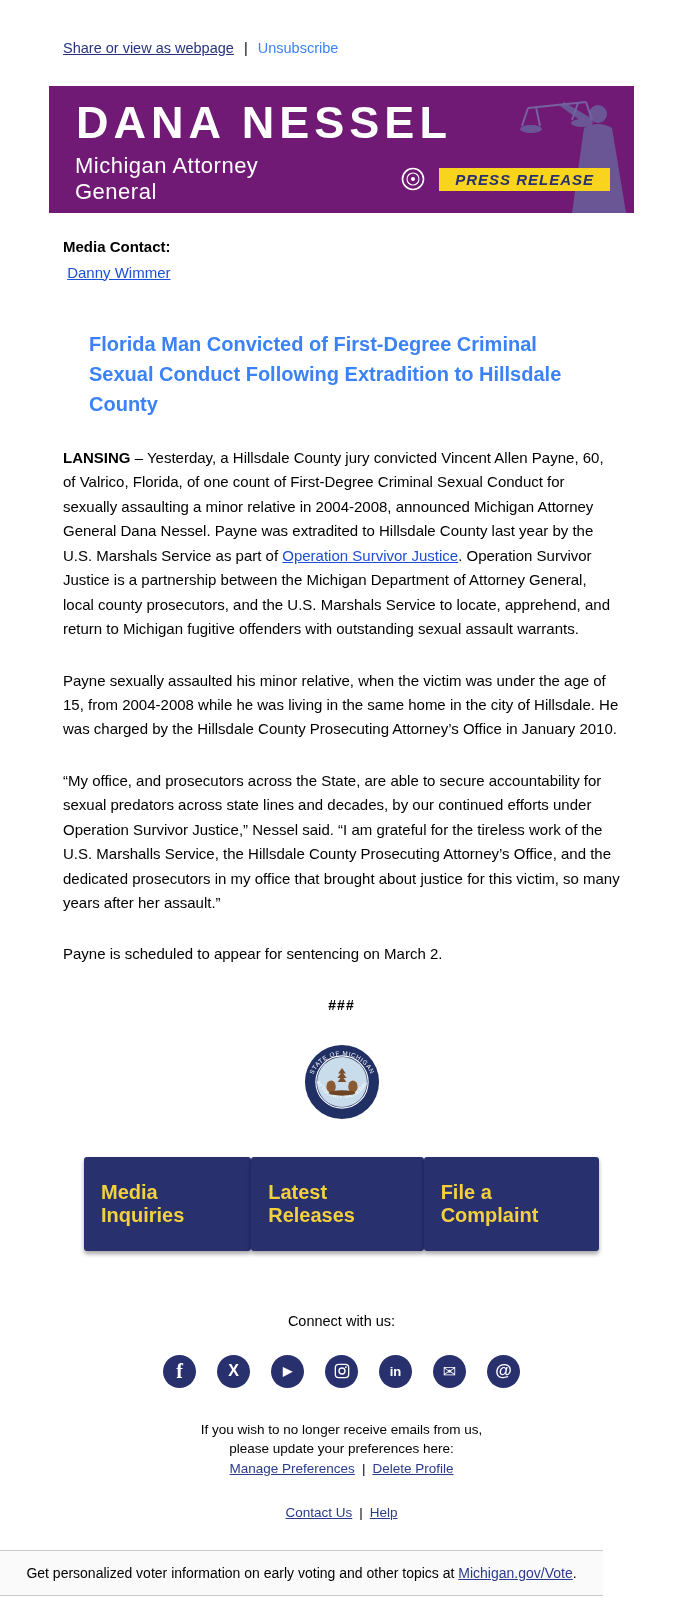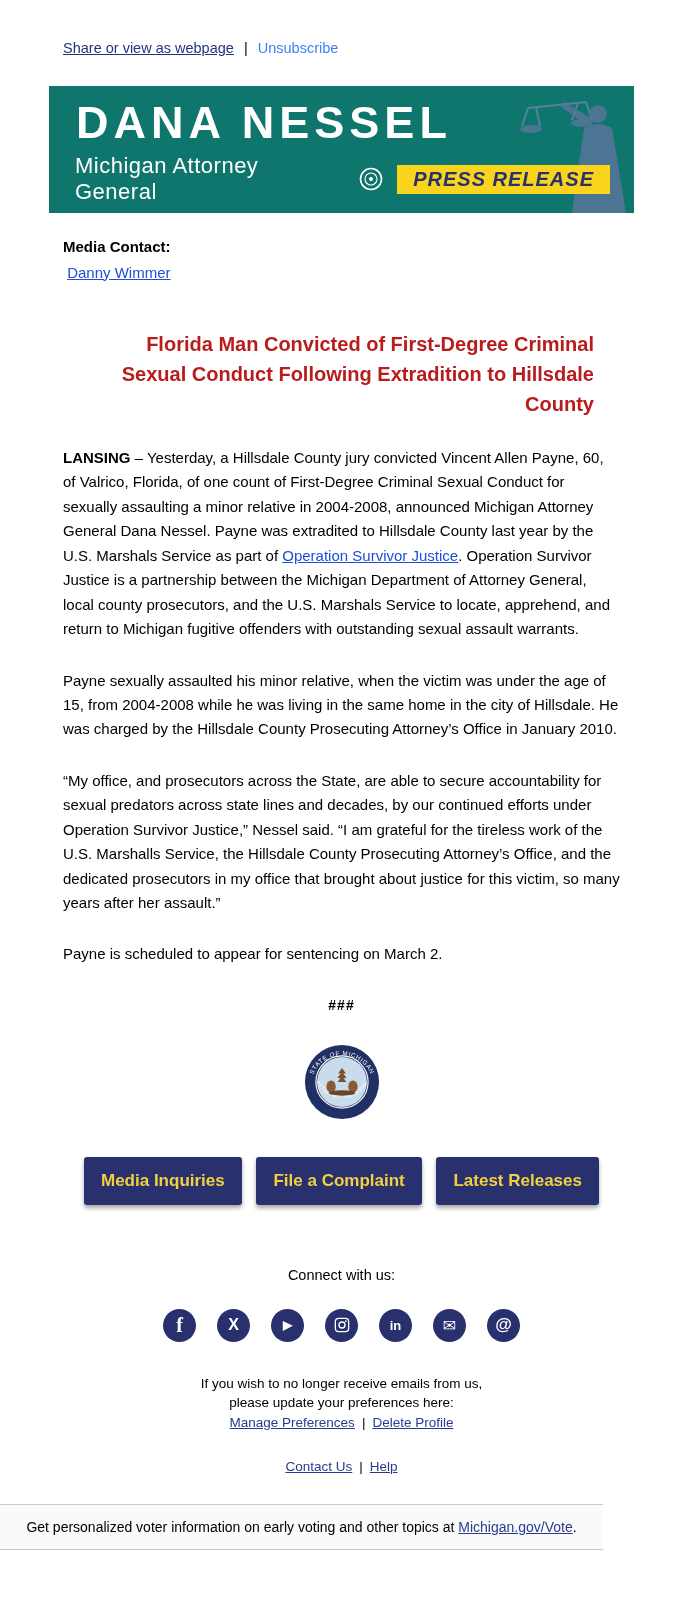--- a/index.html
+++ b/index.html
@@ -7,45 +7,45 @@
   .page{width:700px;position:relative;}
   .email{width:585px;margin-left:49px;}
 
   
   .toplinks{padding:40px 0 0 14px;font-size:14.5px;}
   .toplinks a{color:#26327e;text-decoration:underline;cursor:pointer;}
   .toplinks .sep{margin:0 6px;color:#000;}
   .toplinks .unsub{color:#3b82f6;cursor:pointer;}
 
   
-  .banner{position:relative;margin-top:30px;height:127px;background:#0f766e;overflow:hidden;}
+  .banner{position:relative;margin-top:30px;height:127px;background:#701a75;overflow:hidden;}
   .statue{position:absolute;right:0;top:0;height:127px;opacity:.85;}
   .banner-name{position:relative;padding:13px 0 0 27px;font-size:45px;font-weight:bold;letter-spacing:5px;color:#ffffff;line-height:1.05;}
   .banner-row{position:relative;display:flex;align-items:center;margin-top:7px;padding:0 24px 0 26px;}
   .banner-sub{color:#ffffff;font-size:22px;letter-spacing:.5px;}
   .banner-seal{margin-left:56px;display:inline-flex;}
-  .banner-badge{margin-left:14px;background:#f8d41c;color:#28306e;font-style:italic;font-weight:bold;font-size:20px;letter-spacing:1px;padding:3px 16px;white-space:nowrap;}
+  .banner-badge{margin-left:14px;background:#f8d41c;color:#28306e;font-style:italic;font-weight:bold;font-size:15px;letter-spacing:1px;padding:3px 16px;white-space:nowrap;}
 
   
   .release-row{display:flex;justify-content:space-between;margin-top:21px;padding:0 14px;font-size:15px;line-height:1.7;}
   .release-right{text-align:right;}
   .b{font-weight:bold;}
   a.lnk, .release-right a{color:#1d4ed8;text-decoration:underline;cursor:pointer;}
 
   
-  .headline{margin:44px 40px 4px 40px;text-align:right;font-size:20px;font-weight:bold;line-height:1.5;color:#b91c1c;}
+  .headline{margin:44px 40px 4px 40px;text-align:left;font-size:20px;font-weight:bold;line-height:1.5;color:#3b82f6;}
   .para{margin:27px 14px 0 14px;font-size:15px;line-height:1.63;}
   .endmarks{margin-top:30px;text-align:center;font-size:14px;font-weight:bold;letter-spacing:1px;}
 
   
   .sealwrap{margin-top:30px;text-align:center;}
 
   
   .btnrow{display:flex;justify-content:space-between;margin-top:32px;padding:0 35px;}
-  .btn{display:inline-block;background:#28306e;color:#f3d03e;font-weight:bold;font-size:17px;padding:14px 17px;border-radius:3px;box-shadow:0 3px 4px rgba(0,0,0,.35);cursor:pointer;text-decoration:none;}
+  .btn{display:inline-block;background:#28306e;color:#f3d03e;font-weight:bold;font-size:20px;padding:24px 17px;border-radius:3px;box-shadow:0 3px 4px rgba(0,0,0,.35);cursor:pointer;text-decoration:none;}
 
   
   .connect{margin-top:62px;text-align:center;font-size:14.5px;}
   .social{margin-top:26px;display:flex;justify-content:center;gap:21px;}
   .sicon{width:33px;height:33px;border-radius:50%;background:#28306e;display:flex;align-items:center;justify-content:center;color:#fff;cursor:pointer;text-decoration:none;}
   .g{color:#fff;font-weight:bold;}
   .g.fb{font-family:"Liberation Serif",serif;font-size:20px;}
   .g.xg{font-size:16px;}
   .g.yt{font-size:12px;}
   .g.li{font-size:13px;}
@@ -145,22 +145,22 @@
           <path d="M50,32 l5,7 -3.5,0 4.5,6 -4,0 3.5,5 -11,0 3.5,-5 -4,0 4.5,-6 -3.5,0 z" fill="#7d4f2a"></path>
           <ellipse cx="36" cy="56" rx="6" ry="8" fill="#8a5a33"></ellipse>
           <ellipse cx="64" cy="56" rx="6" ry="8" fill="#8a5a33"></ellipse>
           <ellipse cx="50" cy="64" rx="17" ry="3.5" fill="#6e4524"></ellipse>
         </g>
       </svg>
     </div>
 
     <div class="btnrow">
       <a class="btn">Media Inquiries</a>
+      <a class="btn">Latest Releases</a>
       <a class="btn">File a Complaint</a>
-      <a class="btn">Latest Releases</a>
     </div>
 
     <div class="connect">Connect with us:</div>
 
     <div class="social">
       <a class="sicon">
           <span class="g fb">f</span>
         </a>
       <a class="sicon">
           <span class="g xg">X</span>

